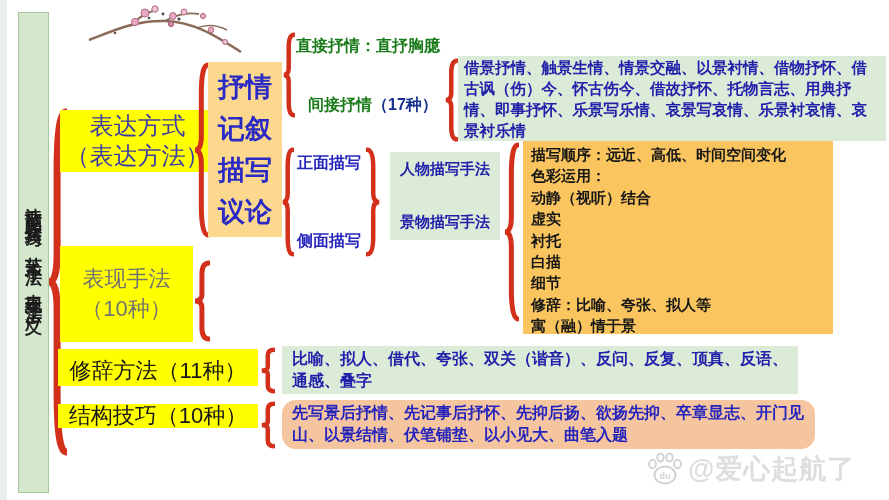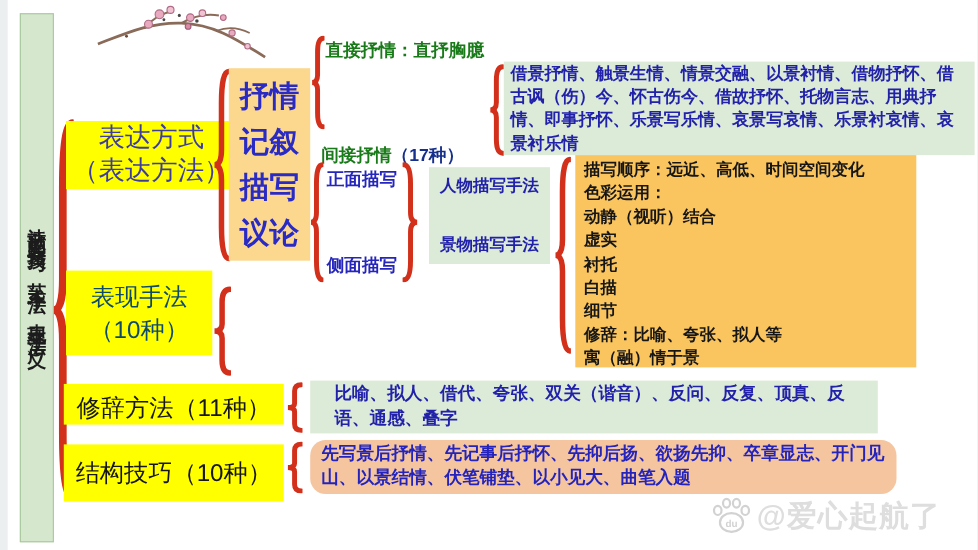--- a/index.html
+++ b/index.html
@@ -29,39 +29,39 @@
         font-size:27px;font-weight:bold;color:#2a2ac4;padding:4px 0;}
   .green-panel{background:#dcead8;color:#2121aa;font-weight:bold;}
   .panel-lyric{left:458px;top:56px;width:428px;height:85px;
         font-size:15.5px;line-height:21px;padding:1px 6px;}
   .panel-desc-type{left:390px;top:152px;width:110px;height:88px;
         display:flex;flex-direction:column;justify-content:space-between;
         font-size:15px;text-align:center;padding:8px 2px;}
   .panel-gold{left:523px;top:141px;width:310px;height:193px;background:#fac55e;
         font-size:15px;line-height:21.4px;font-weight:bold;color:#161616;
         padding:3px 8px;white-space:pre-line;}
-  .node-title2{left:60px;top:246px;width:133px;height:77px;
-        font-size:22px;line-height:30px;color:#0c4a6e;}
+  .node-title2{left:60px;top:246px;width:133px;height:96px;
+        font-size:22px;line-height:30px;color:#737373;}
   .panel-items3{left:213px;top:261px;width:263px;height:68px;
         font-size:16px;line-height:22px;padding:1px 8px;}
   .node-title3{left:58px;top:349px;width:200px;height:37px;
         font-size:22px;color:#161616;justify-content:flex-end;}
   .panel-items4{left:282px;top:346px;width:516px;height:48px;
-        font-size:16px;line-height:22px;padding:2px 22px;}
-  .node-title4{left:58px;top:404px;width:200px;height:52px;
+        font-size:16px;line-height:22px;padding:2px 10px;}
+  .node-title4{left:58px;top:404px;width:200px;height:24px;
         font-size:22px;color:#161616;justify-content:center;}
   .panel-peach{left:282px;top:400px;width:533px;height:49px;background:#f5c5a0;
         font-size:16px;line-height:22px;font-weight:bold;color:#2424bc;padding:2px 10px;border-radius:14px;}
   
   .lbl{font-weight:bold;white-space:nowrap;}
   .lbl-green{color:#187a18;font-size:16px;}
   .lbl-blue{color:#2626bc;font-size:16px;}
   .count-navy{color:#17308c;}
   .direct-lyric{left:296px;top:36px;}
-  .indirect-lyric{left:292px;top:95px;margin-top:36px;}
+  .indirect-lyric{left:308px;top:95px;}
   .front-desc{left:297px;top:153px;}
   .side-desc{left:297px;top:231px;}
   
   .brace{pointer-events:none;}
   
   .watermark{left:646px;top:451px;display:flex;align-items:center;gap:4px;}
   .watermark-text{font-size:27px;font-weight:bold;color:#dedede;letter-spacing:1px;}
 </style>
 </head>
 <body>

